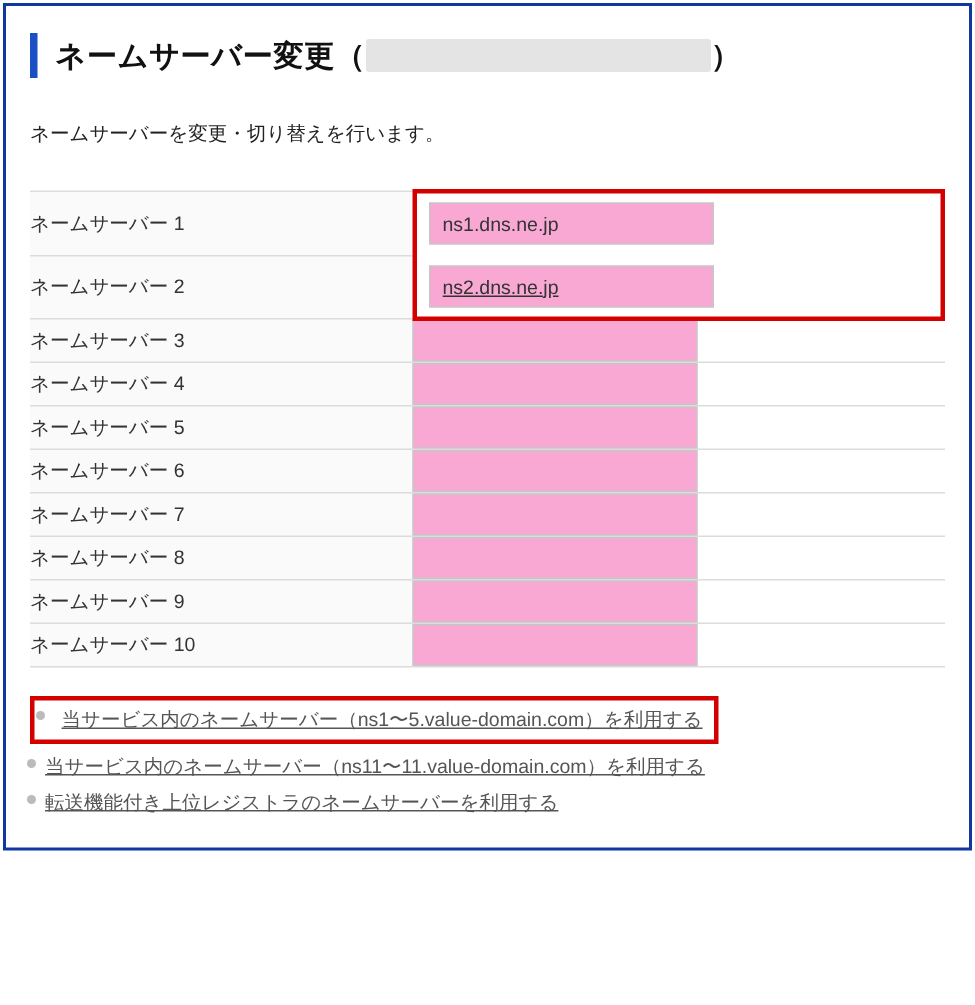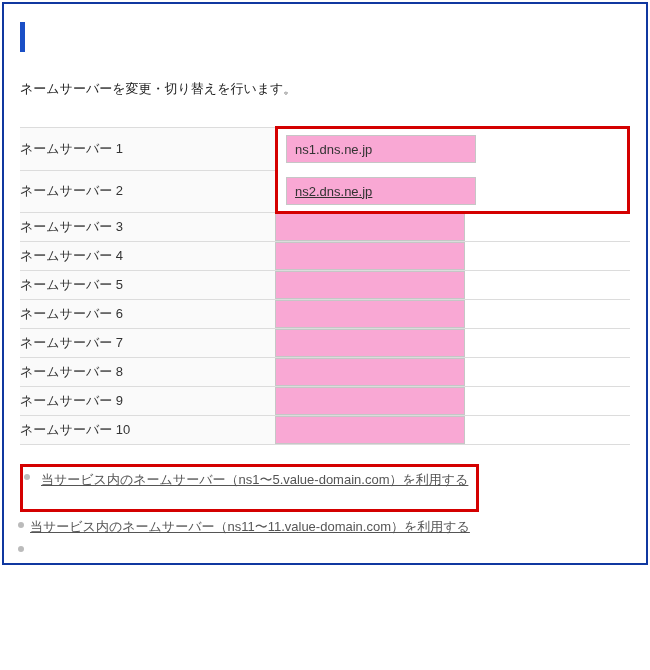--- a/index.html
+++ b/index.html
@@ -115,32 +115,35 @@
     }
     .link-list a {
       color: #555;
       text-decoration: underline;
       font-size: 13px;
       padding-left: 10px;
     }
     .link-hl {
       display: inline-block;
       border: 3px solid #d40000;
-      padding: 4px 8px 20px 2px;
+      padding: 4px 8px 4px 2px;
     }
     .link-hl .bullet { left: 4px; top: 13px; }
     .link-hl a { padding-left: 16px; }
   </style>
 </head>
 <body>
 
 <div class="frame">
 
   <div class="title-row">
     <span class="title-bar"></span>
+    <span class="title-text">
+      <span>ネームサーバー変更（</span><span class="title-mask"></span><span>）</span>
+    </span>
   </div>
 
   <p class="desc">ネームサーバーを変更・切り替えを行います。</p>
 
   <table class="ns">
     <colgroup>
         <col style="width:255px">
         <col>
       </colgroup>
     <tbody>
@@ -197,16 +200,17 @@
         <span class="bullet"></span>
         <a href="#">当サービス内のネームサーバー（ns1〜5.value-domain.com）を利用する</a>
       </span>
     </li>
     <li>
       <span class="bullet"></span>
       <a href="#">当サービス内のネームサーバー（ns11〜11.value-domain.com）を利用する</a>
     </li>
     <li>
       <span class="bullet"></span>
+      <a href="#">転送機能付き上位レジストラのネームサーバーを利用する</a>
     </li>
   </ul>
 
 </div>
 
 </body></html>

